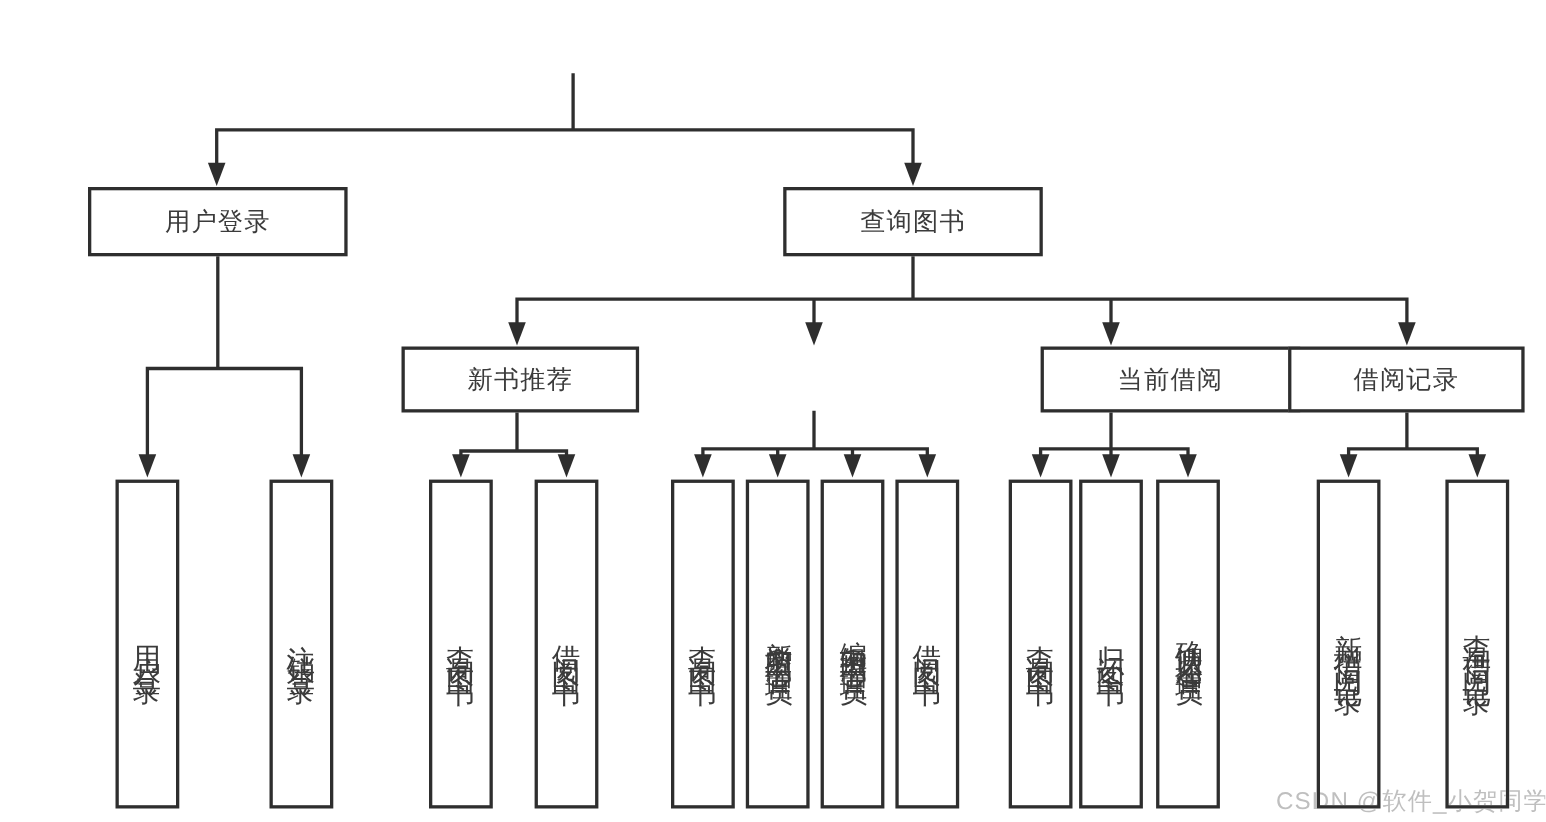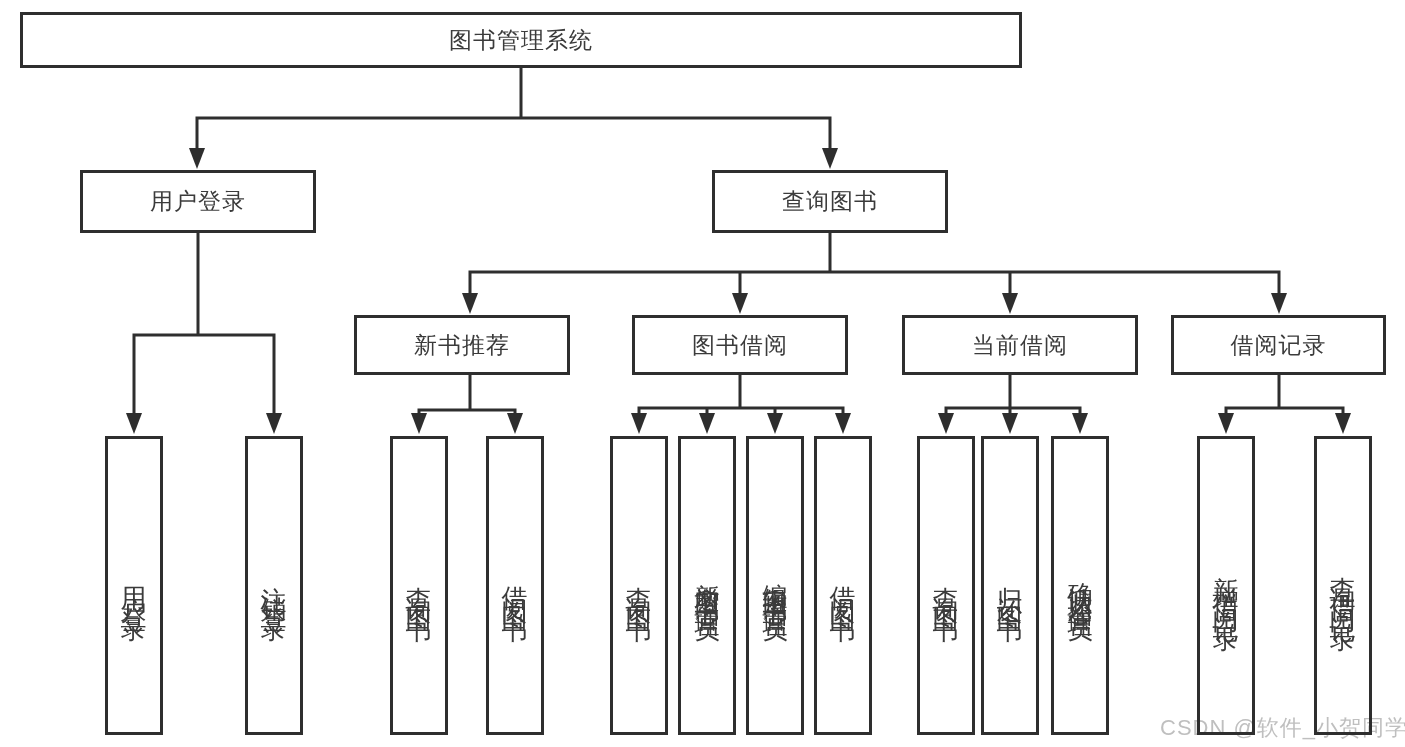--- a/index.html
+++ b/index.html
@@ -90,38 +90,32 @@
       <polygon points="1002,413 1018,413 1010,434" fill="#2e2e2e" stroke="none"></polygon>
       <polygon points="1072,413 1088,413 1080,434" fill="#2e2e2e" stroke="none"></polygon>
     </g>
     <g>
       <path d="M1279 375 V408 M1226 408 H1343 M1226 408 V418 M1343 408 V418"></path>
       <polygon points="1218,413 1234,413 1226,434" fill="#2e2e2e" stroke="none"></polygon>
       <polygon points="1335,413 1351,413 1343,434" fill="#2e2e2e" stroke="none"></polygon>
     </g>
   </svg>
 
-  <div class="node h-node" style="left:20px; top:12px; width:1002px; height:56px;">
-    <span>图书管理系统</span>
-  </div>
 
   <div class="node h-node" style="left:80px; top:170px; width:236px; height:63px;">
     <span>用户登录</span>
   </div>
   <div class="node h-node" style="left:712px; top:170px; width:236px; height:63px;">
     <span>查询图书</span>
   </div>
 
-  <div class="node h-node" style="left:354px; top:315px; width:216px; height:60px;font-family:Liberation Mono, monospace;">
+  <div class="node h-node" style="left:365px; top:315px; width:216px; height:60px;font-family:Liberation Mono, monospace;">
     <span>新书推荐</span>
   </div>
-  <div class="node h-node" style="left:632px; top:315px; width:216px; height:60px;">
-    <span>图书借阅</span>
-  </div>
-  <div class="node h-node" style="left:902px; top:315px; width:236px; height:60px;">
+  <div class="node h-node" style="left:946px; top:315px; width:236px; height:60px;">
     <span>当前借阅</span>
   </div>
   <div class="node h-node" style="left:1171px; top:315px; width:215px; height:60px;">
     <span>借阅记录</span>
   </div>
 
   <div class="node leaf" style="left:105px;">
     <span class="vtext">用户登录</span>
   </div>
   <div class="node leaf" style="left:245px;">

